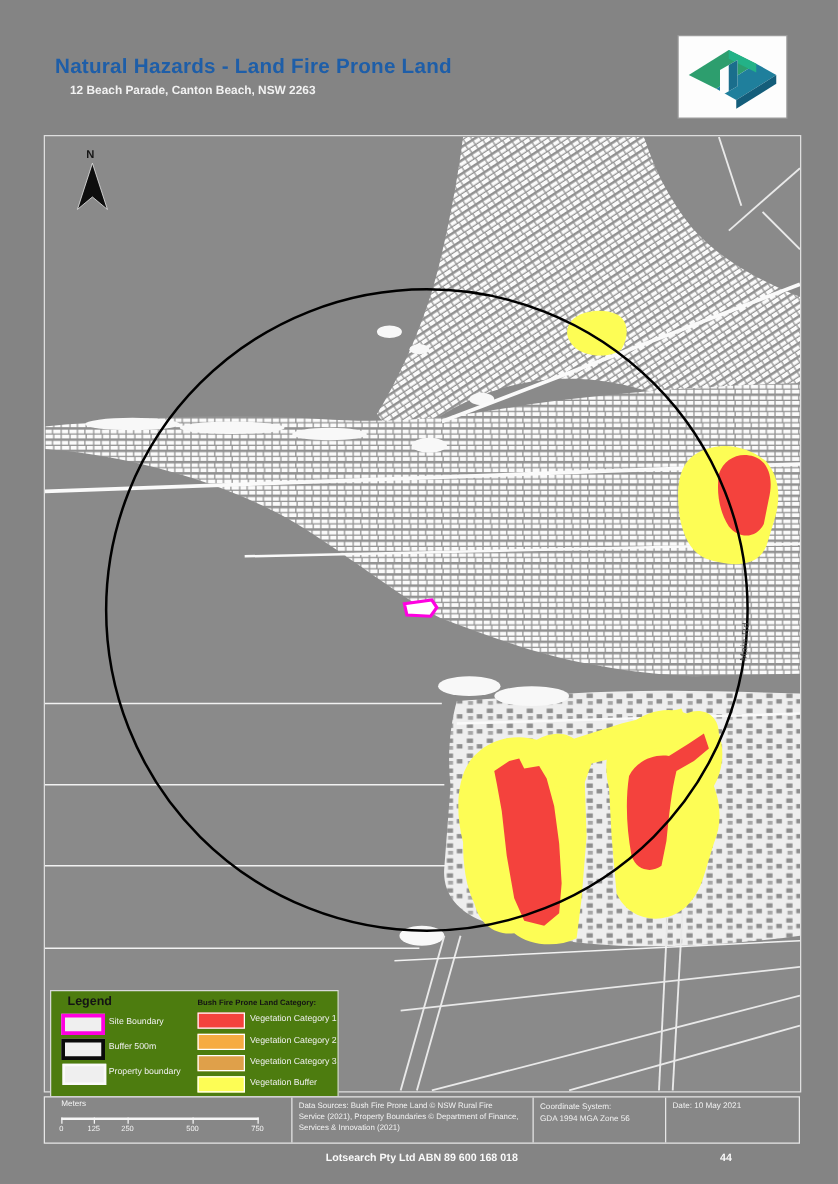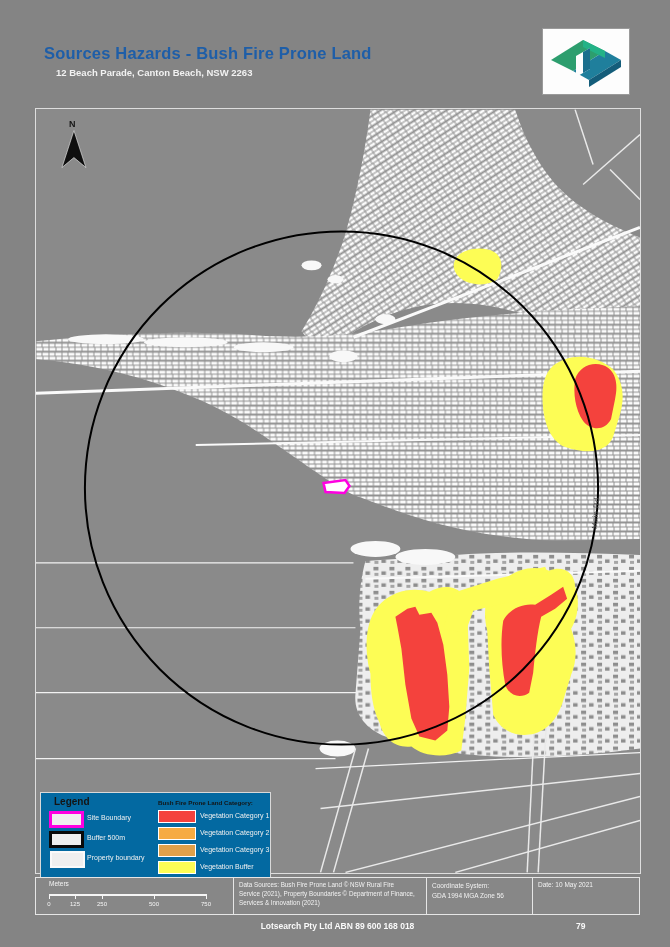--- a/index.html
+++ b/index.html
@@ -10,21 +10,21 @@
     -webkit-font-smoothing:antialiased;
   }
   .abs{position:absolute;}
   
   .page-title{left:44px;top:44px;font-size:16.5px;font-weight:bold;color:#1e5ea8;letter-spacing:.2px;}
   .page-subtitle{left:56px;top:67px;font-size:9.5px;font-weight:bold;color:#f2f2f2;}
   .logo-box{left:543px;top:29px;width:86px;height:65px;background:#fdfdfd;box-shadow:0 0 0 1px #9a9a9a;}
   
   .map-frame{left:35px;top:108px;width:604px;height:764px;border:1px solid #dedede;background:#8a8a8a;overflow:hidden;}
   
-  .legend{left:40px;top:792px;width:229px;height:84px;background:#0369a1;border:1px solid #d9d9d9;}
+  .legend{left:40px;top:792px;width:229px;height:84px;background:#4d7c0f;border:1px solid #d9d9d9;}
   .legend-title{left:13px;top:3px;font-size:10px;font-weight:bold;color:#141414;}
   .legend-cat-title{left:117px;top:6px;font-size:6.2px;font-weight:bold;color:#141414;white-space:nowrap;}
   .sw{border:1px solid #fff;}
   .sw-site{left:8px;top:18px;width:29px;height:11px;background:#efefef;border:3px solid #ff00e1;}
   .sw-buffer{left:8px;top:38px;width:29px;height:11px;background:#efefef;border:3px solid #0a0a0a;}
   .sw-prop{left:9px;top:58px;width:31px;height:13px;background:#efefef;border:2px solid #fafafa;}
   .leg-label{font-size:7px;color:#f0f0f0;white-space:nowrap;}
   .ll-0{left:46px;top:21px;} .ll-1{left:46px;top:41px;} .ll-2{left:46px;top:61px;}
   .cat-sw{width:36px;height:11px;left:117px;}
   .cs-0{top:17px;} .cs-1{top:34px;} .cs-2{top:51px;} .cs-3{top:68px;}
@@ -42,21 +42,21 @@
   .scale-tick{top:16px;width:1px;height:5px;background:#f5f5f5;}
   .scale-num{top:23px;font-size:6px;color:#f5f5f5;transform:translateX(-50%);}
   
   .footer-abn{left:35px;top:921px;width:605px;text-align:center;font-size:8.5px;font-weight:bold;color:#fafafa;}
   .page-num{left:576px;top:921px;font-size:8.5px;font-weight:bold;color:#fafafa;}
   .attr-line{display:block;}
 </style>
 </head>
 <body>
 
-<div class="abs page-title" style="color: rgb(30, 94, 168);">Sources Hazards - Bush Fire Prone Land</div>
+<div class="abs page-title" style="color: rgb(30, 94, 168);">Natural Hazards - Land Fire Prone Land</div>
 <div class="abs page-subtitle">12 Beach Parade, Canton Beach, NSW 2263</div>
 
 <div class="abs logo-box">
   <svg width="86" height="65" viewBox="0 0 86 65">
     <polygon points="8,31 40,11 62,22 30,42" fill="#2d9e6e"></polygon>
     <polygon points="30,42 62,22 78,31 46,51" fill="#1f7f9c"></polygon>
     <polygon points="46,51 78,31 78,38 46,58" fill="#145d7a"></polygon>
     <polygon points="40,11 62,22 62,29 40,18" fill="#23b287"></polygon>
     <polygon points="33,27 47,19 47,40 33,48" fill="#fdfdfd"></polygon>
     <polygon points="40,23 47,19 47,40 40,44" fill="#1a6e8c"></polygon>
@@ -206,13 +206,13 @@
   <div class="info-box ib-coord">
     <span class="attr-line">Coordinate System:</span>
     <span class="attr-line">GDA 1994 MGA Zone 56</span>
   </div>
   <div class="info-box ib-date">
     <span>Date: 10 May 2021</span>
   </div>
 </div>
 
 <div class="abs footer-abn">Lotsearch Pty Ltd ABN 89 600 168 018</div>
-<div class="abs page-num">79</div>
+<div class="abs page-num">44</div>
 
 </body></html>

